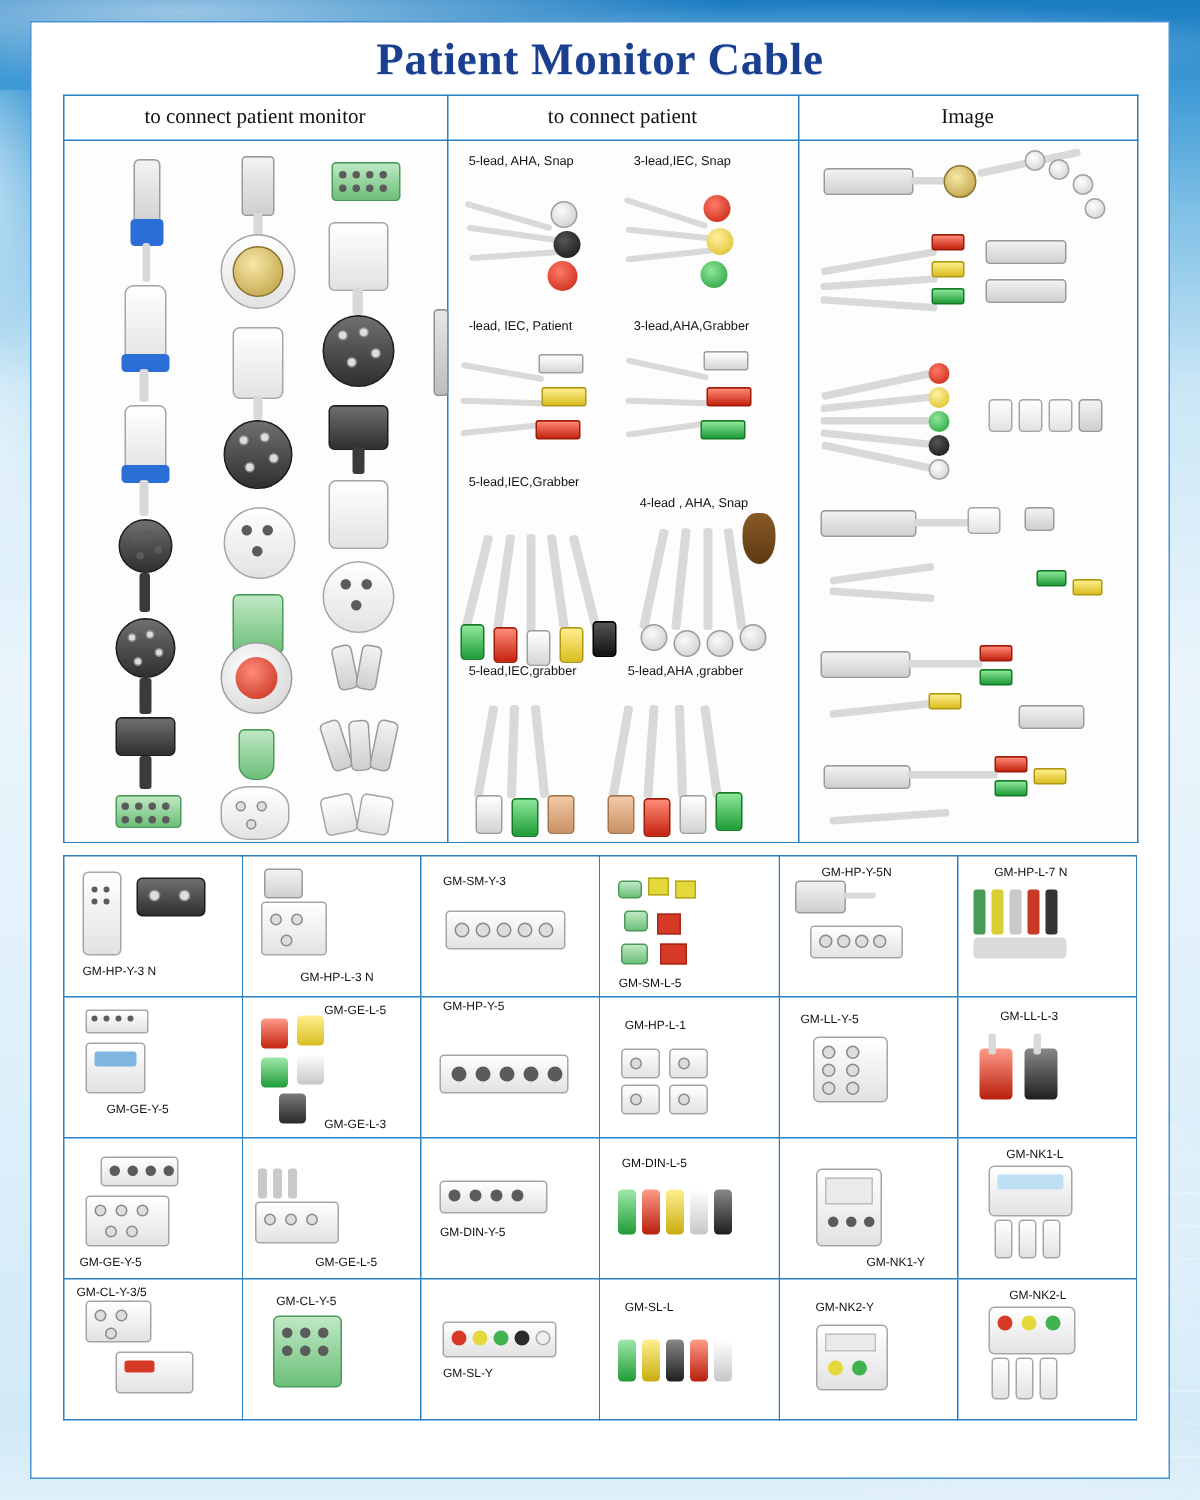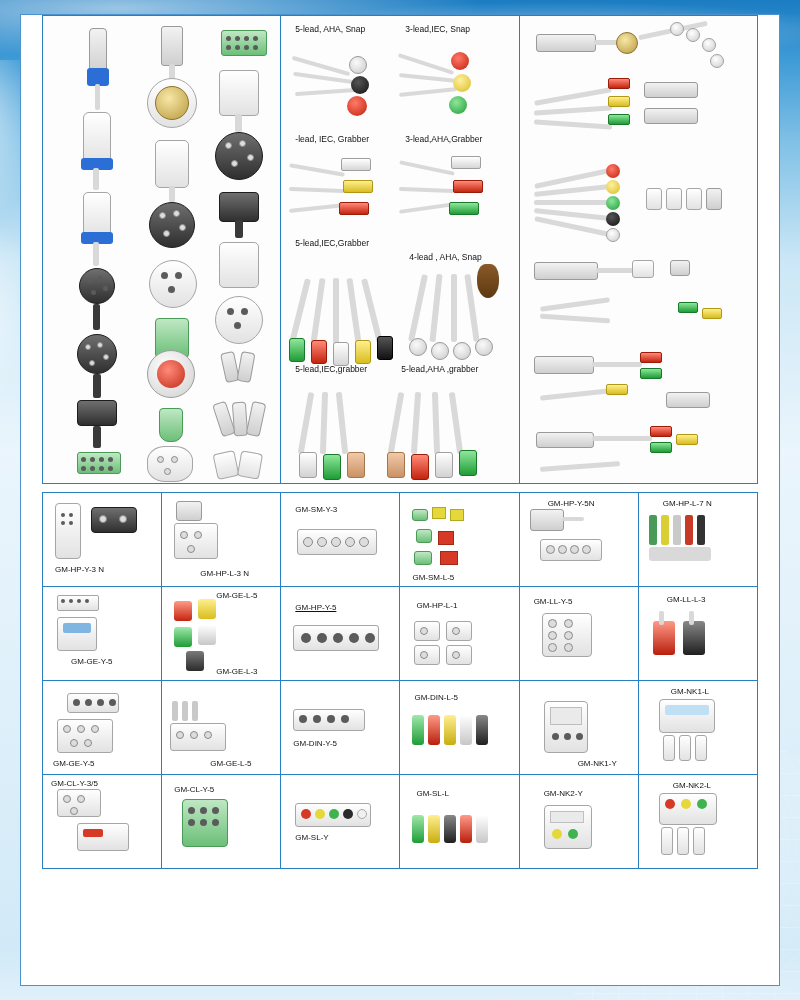--- a/index.html
+++ b/index.html
@@ -117,23 +117,29 @@
 
 <div class="bg">
   <div class="bg-top-swoosh"></div>
   <div class="bg-left-curves"></div>
   <div class="bg-globe"></div>
   <div class="bg-bottom-band"></div>
 </div>
 
 <div class="sheet">
 
+  <div class="title">Patient Monitor Cable</div>
 
   <table class="top-table">
     <tbody>
+        <tr>
+      <th class="col-a">to connect patient monitor</th>
+      <th class="col-b">to connect patient</th>
+      <th class="col-c">Image</th>
+    </tr>
     <tr>
 
       <td class="cell">
 
         <div class="part body-grey" style="left:46px;top:12px;width:18px;height:46px;border-radius:4px 4px 2px 2px;"></div>
         <div class="part" style="left:44px;top:52px;width:22px;height:18px;background:#2b6fd6;border-radius:3px;"></div>
         <div class="part wire" style="left:52px;top:68px;width:5px;height:26px;"></div>
 
         <div class="part body-white" style="left:40px;top:96px;width:28px;height:52px;border-radius:6px;"></div>
         <div class="part" style="left:38px;top:142px;width:32px;height:12px;background:#2b6fd6;border-radius:3px;"></div>
@@ -238,21 +244,21 @@
 
         <div class="part body-white" style="left:172px;top:436px;width:22px;height:26px;border-radius:4px;transform:rotate(-12deg);"></div>
         <div class="part body-white" style="left:196px;top:436px;width:22px;height:26px;border-radius:4px;transform:rotate(10deg);"></div>
 
         <div class="part" style="left:246px;top:112px;width:10px;height:58px;background:linear-gradient(180deg,#e7e7e7,#bdbdbd);border:1px solid #8f8f8f;border-radius:3px;"></div>
       </td>
 
       <td class="cell">
         <div class="lbl" style="left:14px;top:8px;">5-lead, AHA, Snap</div>
         <div class="lbl" style="left:124px;top:8px;">3-lead,IEC, Snap</div>
-        <div class="lbl" style="left:14px;top:118px;">-lead, IEC, Grabber</div>
+        <div class="lbl" style="left:14px;top:118px;">-lead, IEC, Patient</div>
         <div class="lbl" style="left:124px;top:118px;">3-lead,AHA,Grabber</div>
         <div class="lbl" style="left:14px;top:222px;">5-lead,IEC,Grabber</div>
         <div class="lbl" style="left:128px;top:236px;">4-lead , AHA,  Snap</div>
         <div class="lbl" style="left:14px;top:348px;">5-lead,IEC,grabber</div>
         <div class="lbl" style="left:120px;top:348px;">5-lead,AHA ,grabber</div>
 
         <div class="part wire" style="left:10px;top:48px;width:60px;height:4px;transform:rotate(16deg);"></div>
         <div class="part wire" style="left:12px;top:60px;width:62px;height:4px;transform:rotate(8deg);"></div>
         <div class="part wire" style="left:14px;top:74px;width:62px;height:4px;transform:rotate(-4deg);"></div>
         <div class="part snap" style="left:68px;top:40px;width:18px;height:18px;background:radial-gradient(circle at 40% 35%,#fafafa,#c9c9c9);border:1px solid #9b9b9b;"></div>
@@ -465,21 +471,21 @@
           <div class="glbl" style="left:54px;top:4px;">GM-GE-L-5</div>
           <div class="glbl" style="left:54px;top:80px;">GM-GE-L-3</div>
         </td>
         <td>
           <div class="part body-white" style="left:12px;top:38px;width:86px;height:26px;border-radius:3px;"></div>
           <div class="part pin" style="left:20px;top:46px;width:10px;height:10px;"></div>
           <div class="part pin" style="left:36px;top:46px;width:10px;height:10px;"></div>
           <div class="part pin" style="left:52px;top:46px;width:10px;height:10px;"></div>
           <div class="part pin" style="left:68px;top:46px;width:10px;height:10px;"></div>
           <div class="part pin" style="left:84px;top:46px;width:10px;height:10px;"></div>
-          <div class="glbl" style="left:14px;top:16px;text-decoration:underline;">GM-HP-Y-5</div>
+          <div class="glbl" style="left:14px;top:1px;">GM-HP-Y-5</div>
         </td>
         <td>
           <div class="part body-white" style="left:14px;top:34px;width:26px;height:20px;border-radius:3px;"></div>
           <div class="part pin-l" style="left:20px;top:40px;width:8px;height:8px;"></div>
           <div class="part body-white" style="left:46px;top:34px;width:26px;height:20px;border-radius:3px;"></div>
           <div class="part pin-l" style="left:52px;top:40px;width:8px;height:8px;"></div>
           <div class="part body-white" style="left:14px;top:58px;width:26px;height:20px;border-radius:3px;"></div>
           <div class="part pin-l" style="left:20px;top:64px;width:8px;height:8px;"></div>
           <div class="part body-white" style="left:46px;top:58px;width:26px;height:20px;border-radius:3px;"></div>
           <div class="part pin-l" style="left:52px;top:64px;width:8px;height:8px;"></div>
@@ -574,21 +580,21 @@
           <div class="glbl" style="left:8px;top:4px;">GM-CL-Y-3/5</div>
         </td>
         <td>
           <div class="part body-green" style="left:20px;top:24px;width:46px;height:48px;border-radius:4px;"></div>
           <div class="part pin" style="left:26px;top:32px;width:7px;height:7px;"></div>
           <div class="part pin" style="left:38px;top:32px;width:7px;height:7px;"></div>
           <div class="part pin" style="left:50px;top:32px;width:7px;height:7px;"></div>
           <div class="part pin" style="left:26px;top:44px;width:7px;height:7px;"></div>
           <div class="part pin" style="left:38px;top:44px;width:7px;height:7px;"></div>
           <div class="part pin" style="left:50px;top:44px;width:7px;height:7px;"></div>
-          <div class="glbl" style="left:12px;top:10px;">GM-CL-Y-5</div>
+          <div class="glbl" style="left:22px;top:10px;">GM-CL-Y-5</div>
         </td>
         <td>
           <div class="part body-white" style="left:14px;top:28px;width:76px;height:24px;border-radius:3px;"></div>
           <div class="part" style="left:20px;top:34px;width:10px;height:10px;background:#d63a27;border-radius:50%;"></div>
           <div class="part" style="left:34px;top:34px;width:10px;height:10px;background:#e4d83a;border-radius:50%;"></div>
           <div class="part" style="left:48px;top:34px;width:10px;height:10px;background:#3fb34f;border-radius:50%;"></div>
           <div class="part" style="left:62px;top:34px;width:10px;height:10px;background:#2b2b2b;border-radius:50%;"></div>
           <div class="part" style="left:76px;top:34px;width:10px;height:10px;background:#f0f0f0;border:1px solid #aaa;border-radius:50%;"></div>
           <div class="glbl" style="left:14px;top:58px;">GM-SL-Y</div>
         </td>

